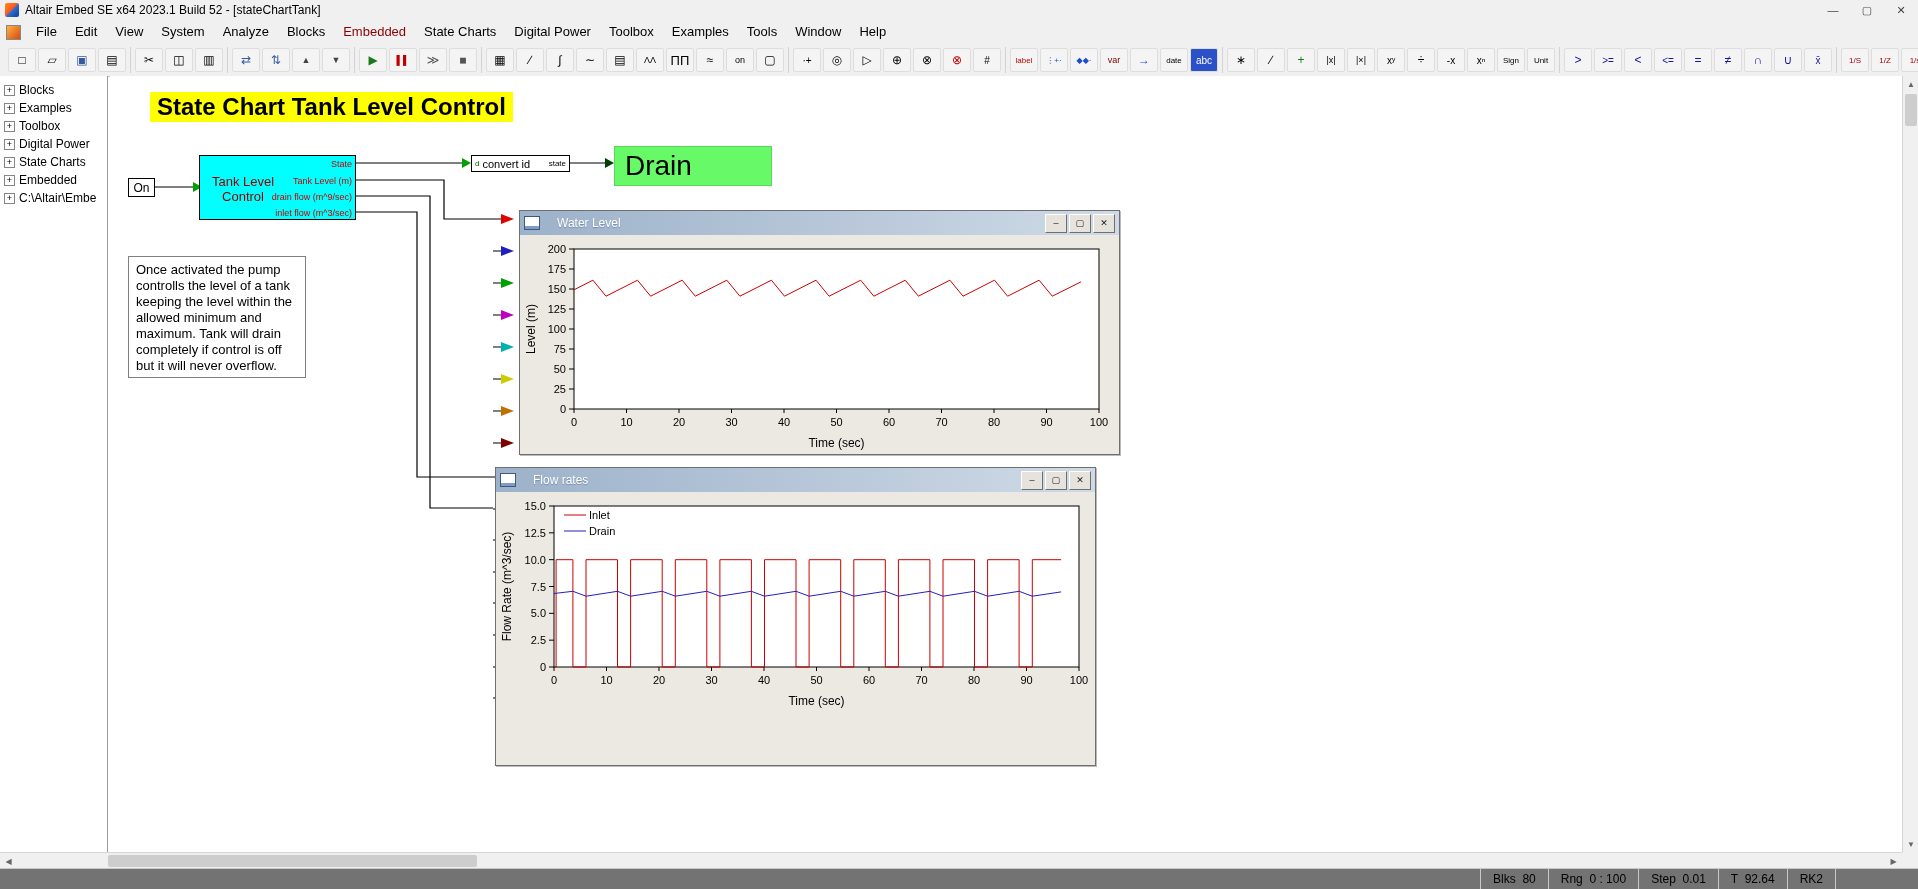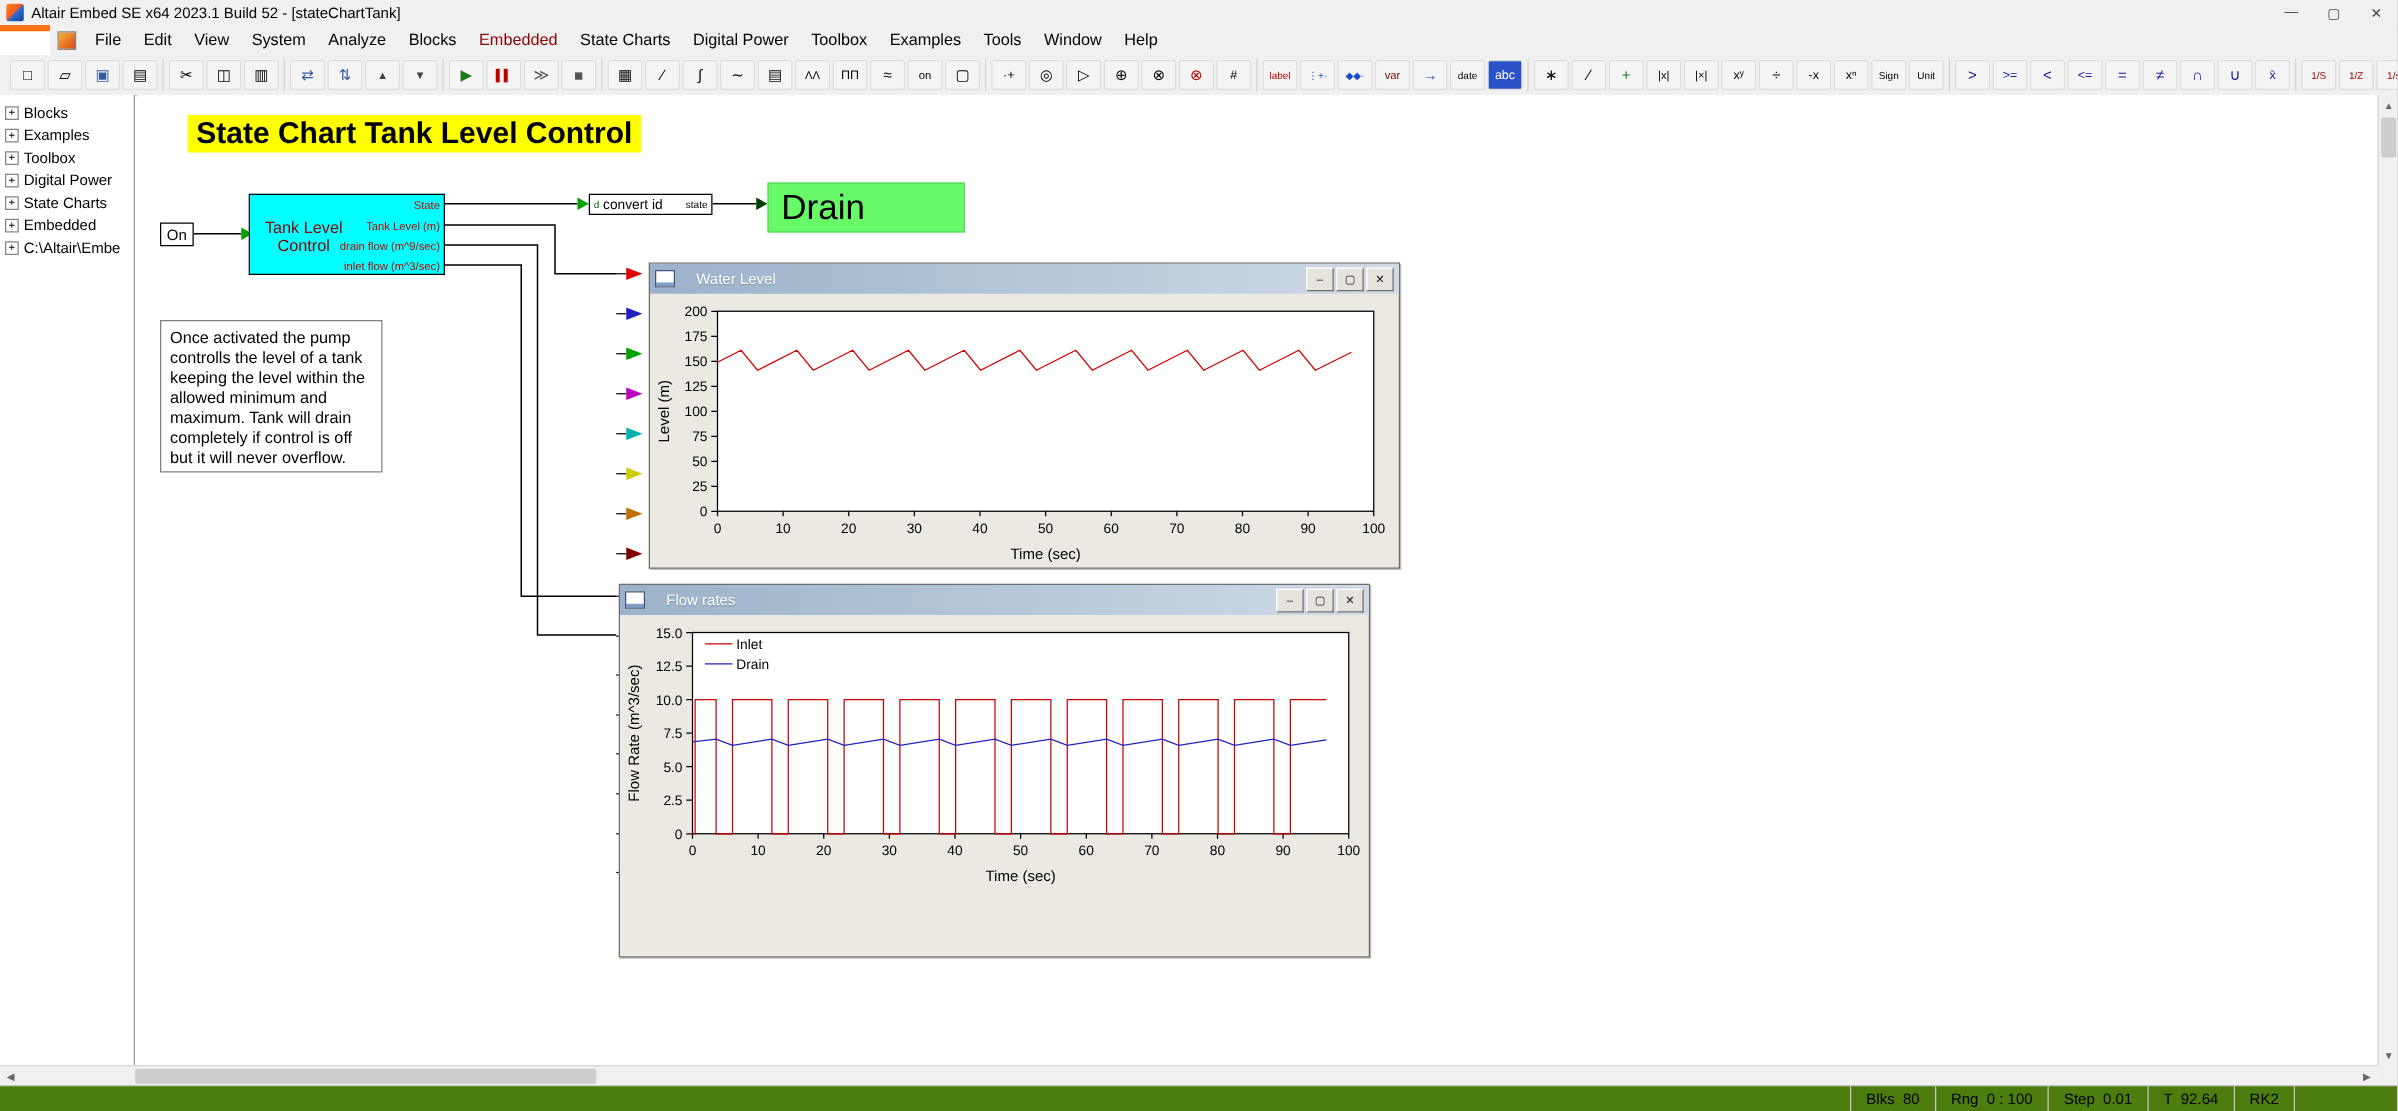--- a/index.html
+++ b/index.html
@@ -3,21 +3,21 @@
 <meta charset="utf-8">
 <style>
   html,body{margin:0;padding:0;background:#c0c0c0;}
   #app{position:relative;width:1918px;height:889px;background:#ffffff;font-family:"Liberation Sans",sans-serif;overflow:hidden;color:#000;}
   
   .titlebar{position:absolute;top:0;left:0;right:0;height:20px;background:#f0f0f0;display:flex;align-items:center;gap:6px;padding-left:5px;font-size:12px;border-bottom:5px solid #f97316;}
   .app-icon{width:14px;height:14px;background:linear-gradient(135deg,#ff8a1e 0%,#ff5a1e 45%,#2a6cd4 55%,#143e8c 100%);border-radius:2px;flex:0 0 auto;}
   .caption-btns{margin-left:auto;display:flex;height:100%;}
   .cap-btn{width:34px;height:100%;display:flex;align-items:center;justify-content:center;font-size:11px;color:#444;}
   
-  .menubar{position:absolute;top:20px;left:0;right:0;height:24px;background:#f0f0f0;border-bottom:1px solid #d6d6d6;display:flex;align-items:center;font-size:13px;padding-left:4px;margin-left:40px;}
+  .menubar{position:absolute;top:20px;left:0;right:0;height:24px;background:#f0f0f0;border-bottom:1px solid #d6d6d6;display:flex;align-items:center;font-size:13px;padding-left:4px;}
   .doc-icon{width:13px;height:13px;background:linear-gradient(135deg,#ffb23e,#d44a12);border:1px solid #888;margin:0 6px 0 2px;}
   .menu-items{display:flex;align-items:center;}
   .menu-item{padding:0 9px;line-height:24px;cursor:default;}
   
   .toolbar{position:absolute;top:44px;left:0;right:0;height:32px;background:#f0f0f0;border-bottom:1px solid #c9c9c9;display:flex;align-items:center;padding:0 4px;}
   .tb-groups{display:flex;align-items:center;height:100%;}
   .tb-group{display:flex;align-items:center;padding:0 3px;border-right:1px solid #d2d2d2;height:26px;}
   .tb-btn{min-width:22px;height:22px;margin:0 1px;display:inline-flex;align-items:center;justify-content:center;font-size:12px;border:1px solid #dddddd;background:#f4f4f4;border-radius:2px;padding:0 2px;white-space:nowrap;cursor:default;}
   
   .tree{position:absolute;top:76px;left:0;width:108px;bottom:37px;background:#ffffff;border-right:1px solid #9a9a9a;font-size:12px;padding-top:5px;box-sizing:border-box;}
@@ -50,21 +50,21 @@
   .vscroll{position:absolute;top:76px;right:0;width:16px;height:776px;background:#f0f0f0;border-left:1px solid #d5d5d5;box-sizing:border-box;}
   .vs-arrow{width:16px;height:16px;display:flex;align-items:center;justify-content:center;font-size:8px;color:#666;}
   .vs-down{position:absolute;bottom:0;}
   .vs-thumb{position:absolute;top:18px;left:2px;width:12px;height:32px;background:#cdcdcd;border-radius:2px;}
   .hscroll{position:absolute;bottom:20px;left:0;width:1902px;height:17px;background:#f0f0f0;border-top:1px solid #d5d5d5;box-sizing:border-box;}
   .hs-arrow{position:absolute;top:0;width:17px;height:16px;display:flex;align-items:center;justify-content:center;font-size:8px;color:#666;}
   .hs-right{right:0;}
   .hs-thumb{position:absolute;left:108px;top:2px;width:369px;height:12px;background:#cdcdcd;border-radius:2px;}
   .corner{position:absolute;right:0;bottom:20px;width:16px;height:17px;background:#f0f0f0;}
   
-  .statusbar{position:absolute;bottom:0;left:0;right:0;height:20px;background:#4d7c0f;border-top:1px solid #c8c8c8;display:flex;align-items:center;justify-content:flex-end;font-size:12px;}
+  .statusbar{position:absolute;bottom:0;left:0;right:0;height:20px;background:#737373;border-top:1px solid #c8c8c8;display:flex;align-items:center;justify-content:flex-end;font-size:12px;}
   .status-spacer{flex:1;}
   .status-field{padding:0 12px;border-left:1px solid #c8c8c8;height:100%;display:flex;align-items:center;white-space:pre;}
 </style>
 </head>
 <body>
 
 <div id="app">
 
   <div class="titlebar">
     <span class="app-icon"></span>
@@ -121,21 +121,21 @@
           <span class="tb-btn" style="color: rgb(85, 85, 85);">≫</span>
           <span class="tb-btn" style="color: rgb(85, 85, 85); font-size: 9px;">◼</span>
         </span>
         <span class="tb-group">
           <span class="tb-btn">▦</span>
           <span class="tb-btn">∕</span>
           <span class="tb-btn">∫</span>
           <span class="tb-btn">∼</span>
           <span class="tb-btn">▤</span>
           <span class="tb-btn" style="font-size: 9px;">ΛΛ</span>
-          <span class="tb-btn" style="font-size: 10px;">ΠΠ</span>
+          <span class="tb-btn" style="font-size: 13px;">ΠΠ</span>
           <span class="tb-btn">≈</span>
           <span class="tb-btn" style="font-size: 9px;">on</span>
           <span class="tb-btn">▢</span>
         </span>
         <span class="tb-group">
           <span class="tb-btn" style="font-size: 10px;">·+</span>
           <span class="tb-btn">◎</span>
           <span class="tb-btn">▷</span>
           <span class="tb-btn">⊕</span>
           <span class="tb-btn">⊗</span>

